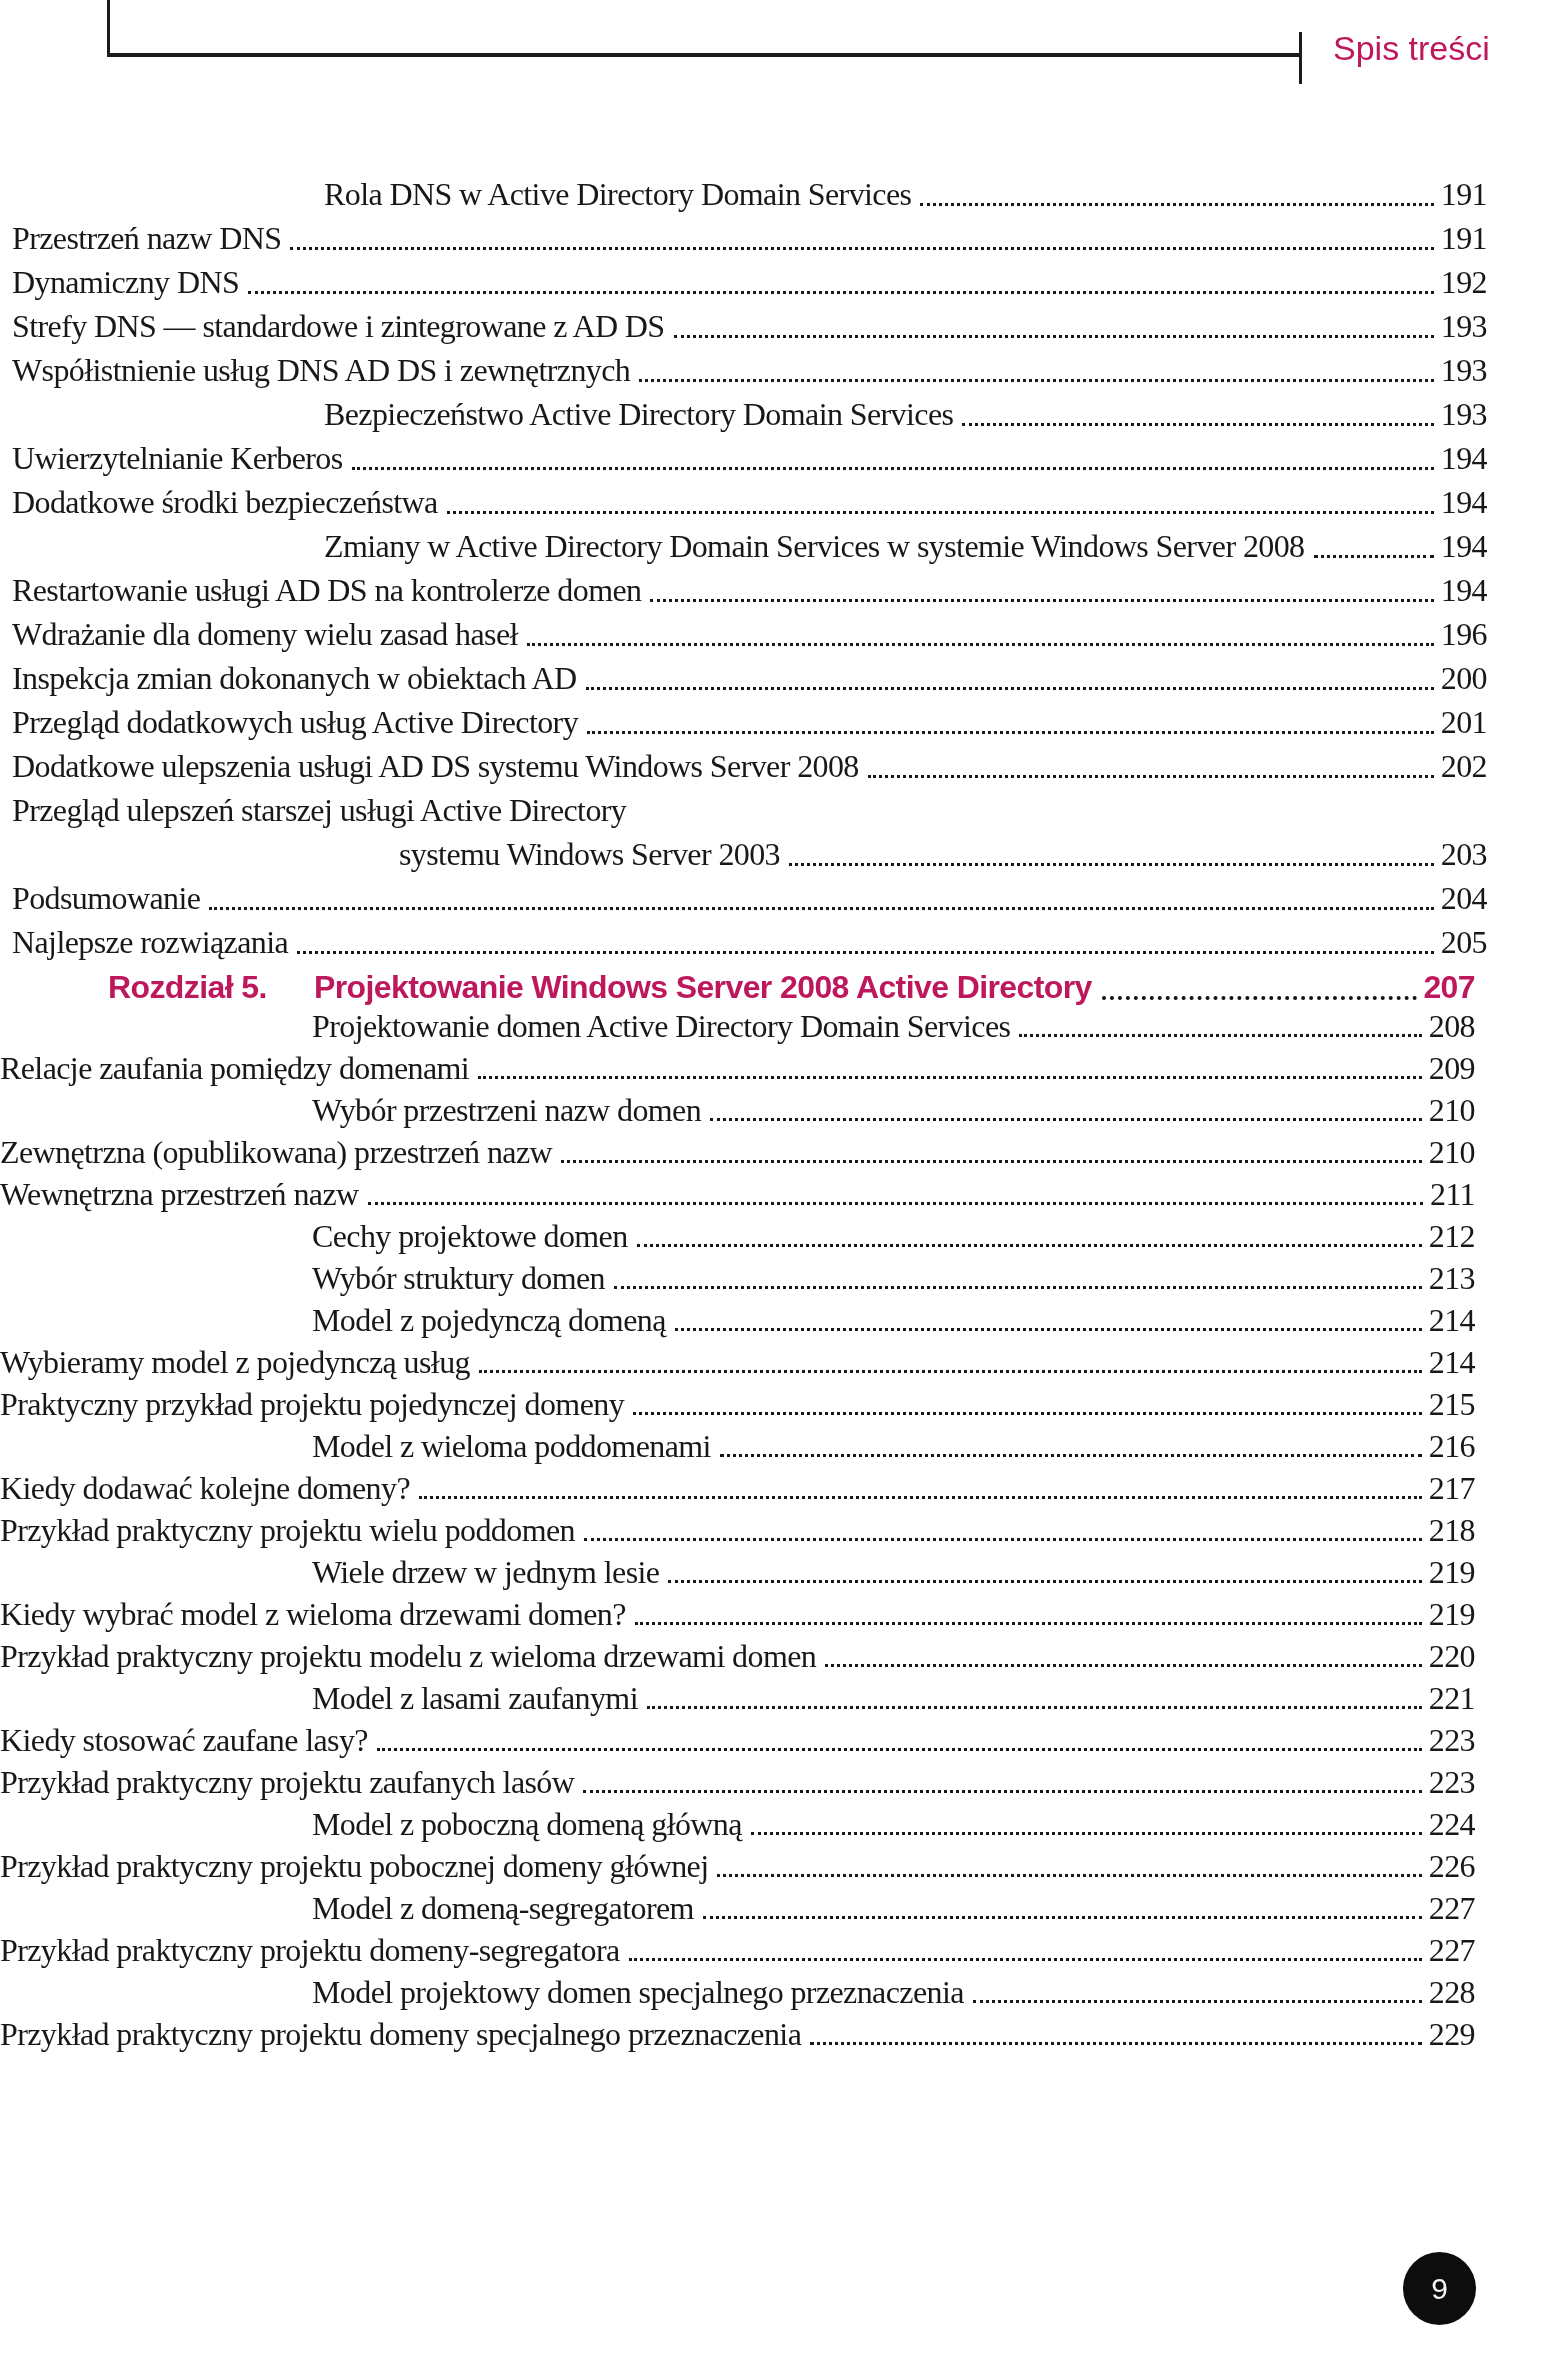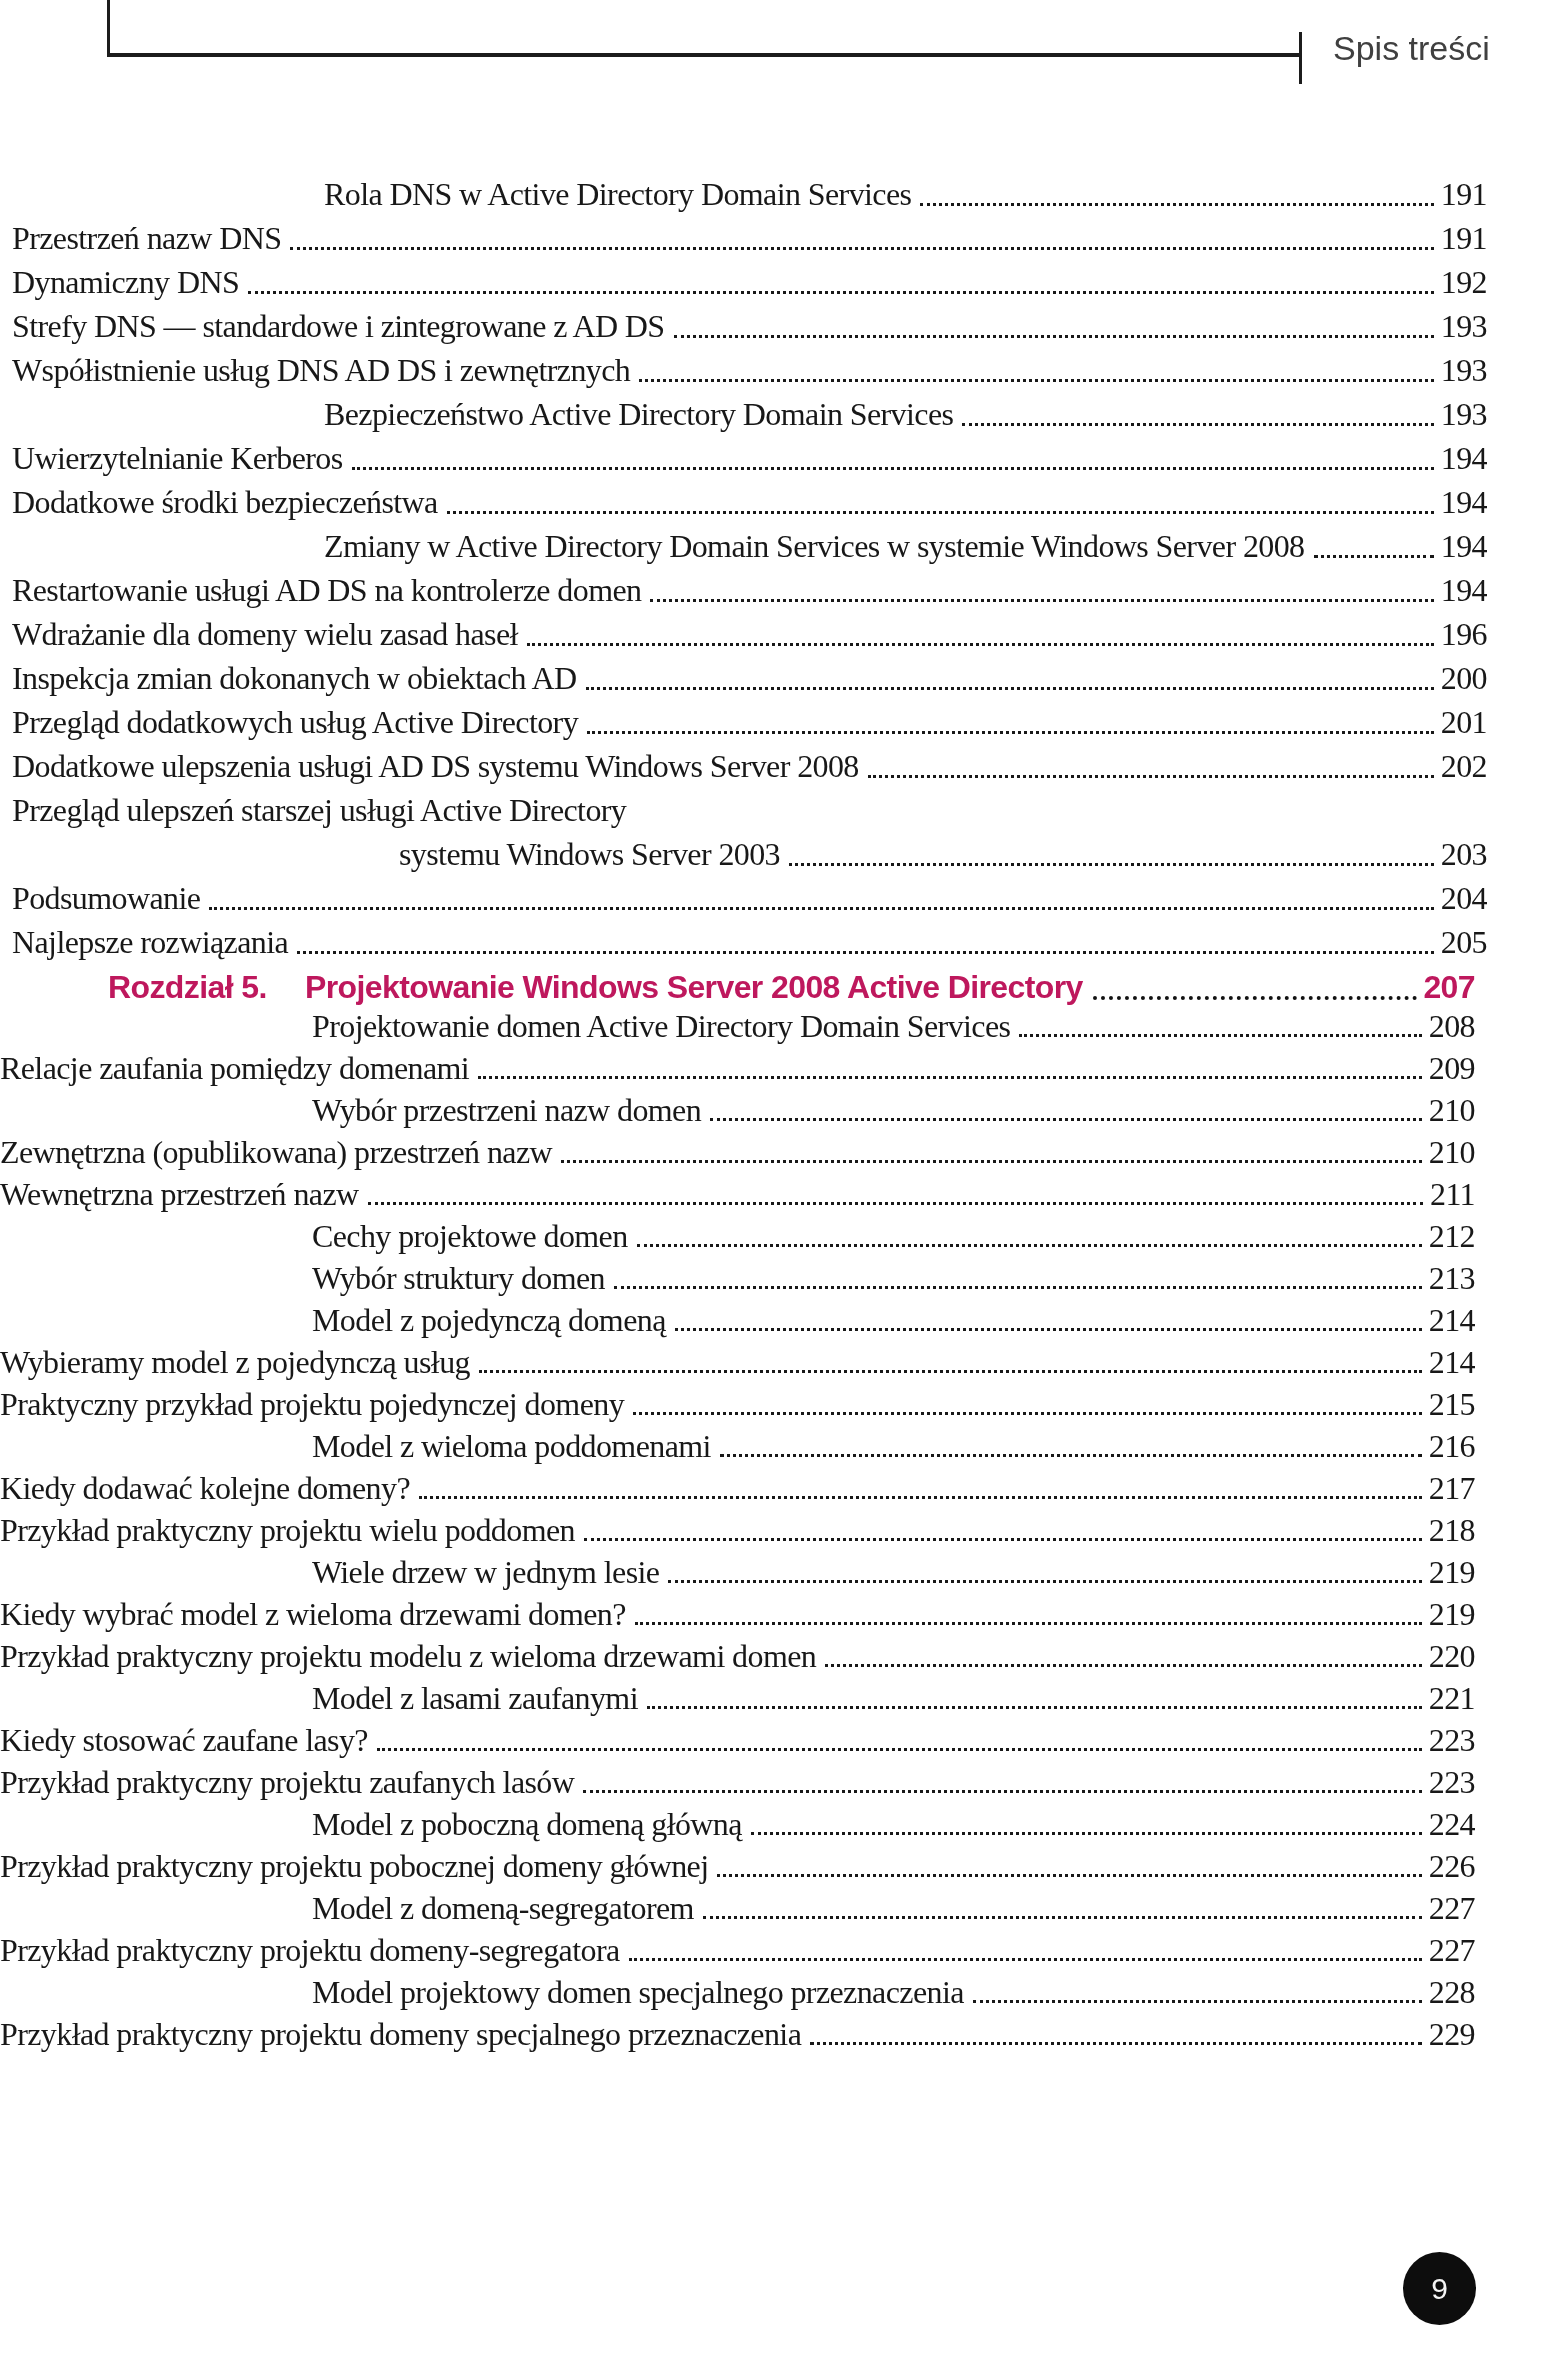--- a/index.html
+++ b/index.html
@@ -21,21 +21,21 @@
   }
   .top-rule{
     position:absolute;left:107px;top:53px;width:1194px;height:3.9px;background:#1c1c1c;
   }
   .header-bar{
     position:absolute;left:1299px;top:32px;width:2.6px;height:52px;background:#1c1c1c;
   }
   .header-title{
     position:absolute;left:1333px;top:29px;
     font-family:"Liberation Sans", sans-serif;
-    font-size:34px;line-height:39px;letter-spacing:0px;color:#404040;
+    font-size:34px;line-height:39px;letter-spacing:0px;color:#be185d;
     white-space:nowrap;
   }
   
   .toc{position:absolute;left:0;width:1475px;}
   .toc.part1{top:172px;margin-left:12px;}
   .toc.part2{top:1005px;}
   .row{
     display:flex;align-items:stretch;
     height:44px;line-height:44px;
     font-size:32px;letter-spacing:-0.6px;
@@ -55,21 +55,21 @@
   .p{flex:none;text-align:right;min-width:39px;}
   
   .chapter-row{
     position:absolute;left:108px;top:962px;width:1367px;
     display:flex;height:51px;line-height:51px;
     font-family:"Liberation Sans", sans-serif;
     font-weight:700;font-size:32px;letter-spacing:-0.6px;
     color:#be185d;white-space:nowrap;
   }
   .ch-label{flex:none;width:197px;}
-  .ch-title{flex:none;}
+  .ch-title{flex:none;margin-left:9px;}
   .ch-leader{flex:1;position:relative;margin:0 6.5px 0 10.4px;min-width:15.6px;}
   .ch-leader::after{
     content:"";position:absolute;left:0;right:0;bottom:13px;
     border-bottom:4.5px dotted #121212;
   }
   .ch-page{flex:none;text-align:right;min-width:39px;}
   
   .page-badge{
     position:absolute;left:1403px;top:2252px;width:73px;height:73px;
     border-radius:50%;background:#0d0d0d;

